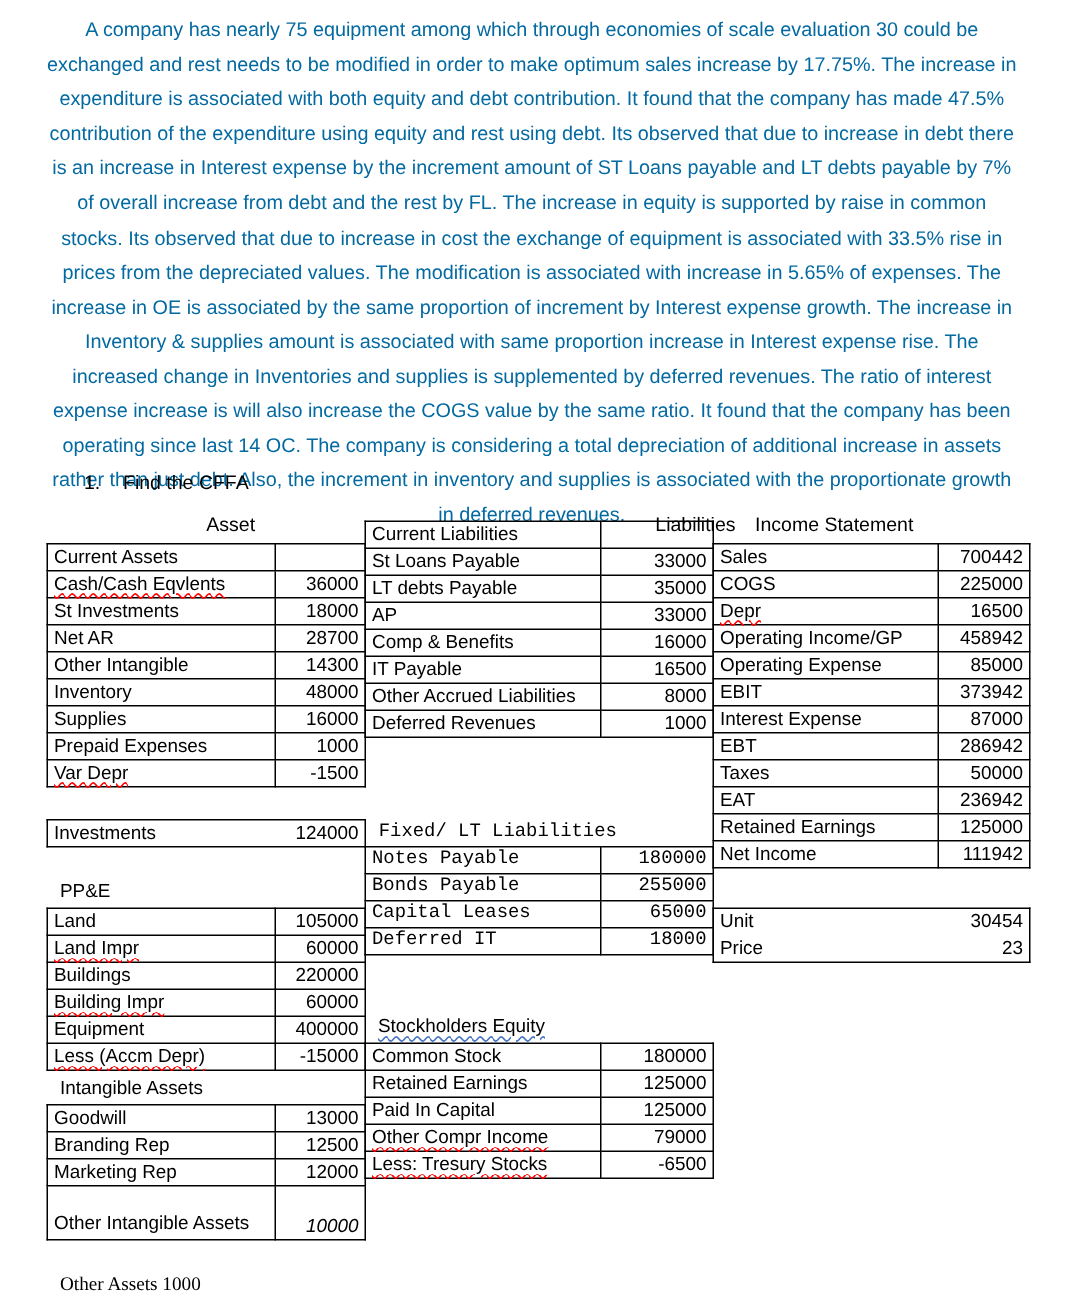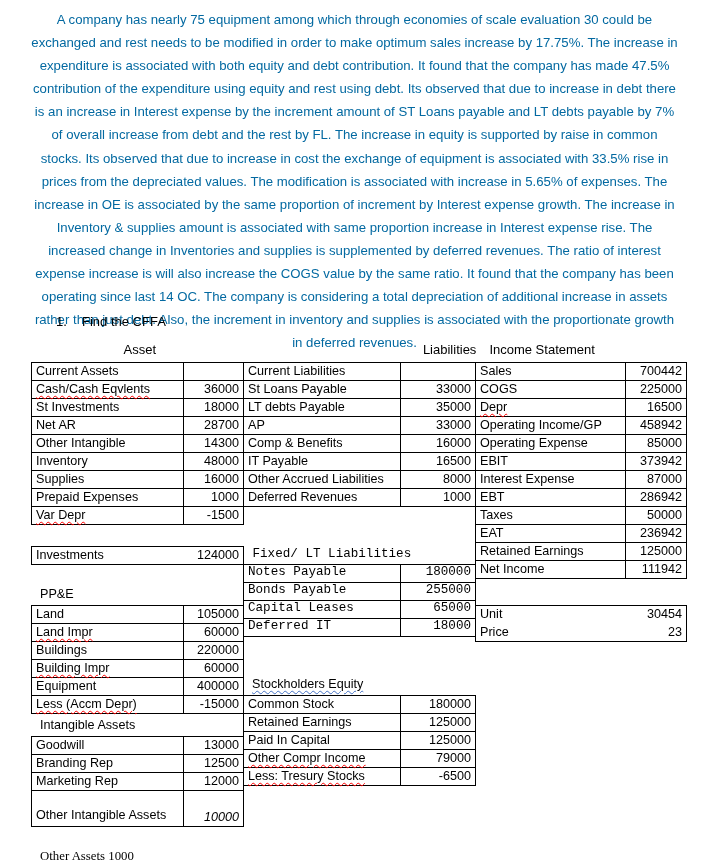--- a/index.html
+++ b/index.html
@@ -119,21 +119,21 @@
   <div class="prose">
     <span>A company has nearly 75 equipment among which through economies of scale evaluation 30 could be exchanged and rest needs to be modified in order to make optimum sales increase by 17.75%. The increase in expenditure is associated with both equity and debt contribution. It found that the company has made 47.5% contribution of the expenditure using equity and rest using debt. Its observed that due to increase in debt there is an increase in Interest expense by the increment amount of ST Loans payable and LT debts payable by 7% of overall increase from debt and the rest by FL. The increase in equity is supported by raise in common stocks. Its observed that due to increase in cost the exchange of equipment is associated with 33.5% rise in prices from the depreciated values. The modification is associated with increase in 5.65% of expenses. The increase in OE is associated by the same proportion of increment by Interest expense growth. The increase in Inventory &amp; supplies amount is associated with same proportion increase in Interest expense rise. The increased change in Inventories and supplies is supplemented by deferred revenues. The ratio of interest expense increase is will also increase the COGS value by the same ratio. It found that the company has been operating since last 14 OC. The company is considering a total depreciation of additional increase in assets rather than just debt. Also, the increment in inventory and supplies is associated with the proportionate growth in deferred revenues.</span>
   </div>
 
   <div class="qlist">
     <span class="qnum">1.</span><span>Find the CFFA</span>
   </div>
 
   <div class="sheet">
 
-    <table class="grid" style="position:absolute; left:2px; top:0; width:660px;">
+    <table class="grid" style="position:absolute; left:16px; top:0; width:660px;">
       <colgroup>
         <col class="colA1">
           <col class="colA2">
           <col class="colB1">
           <col class="colB2">
           <col class="colC1">
           <col class="colC2">
       </colgroup>
       <tbody>
           <tr>
@@ -257,21 +257,21 @@
         <td class="bx lbl">Marketing Rep</td>
         <td class="bx num">12000</td>
       </tr>
       <tr>
         <td class="bx lbl wrapcell" style="height:36px;">Other Intangible Assets</td>
         <td class="bx num" style="height:36px;font-style:italic;">10000</td>
       </tr>
     </tbody>
       </table>
 
-    <table class="grid sect" style="left:212px; top:21px; width:232px;">
+    <table class="grid sect" style="left:212px; top:6px; width:232px;">
       <colgroup>
           <col class="colB1">
           <col class="colB2">
         </colgroup>
       <tbody>
           <tr>
         <td class="bx lbl">Current Liabilities</td>
         <td class="bx num"></td>
       </tr>
       <tr>

